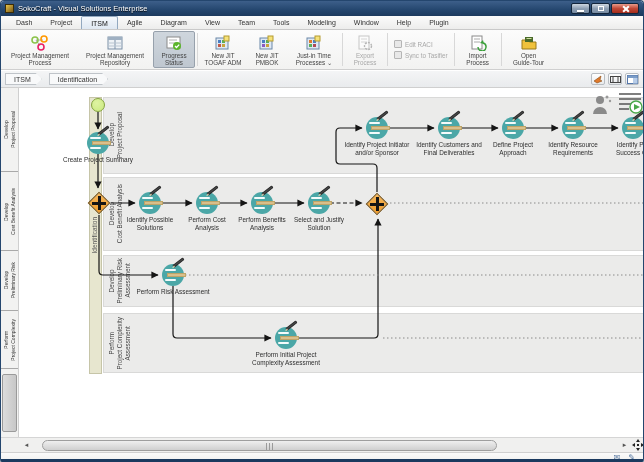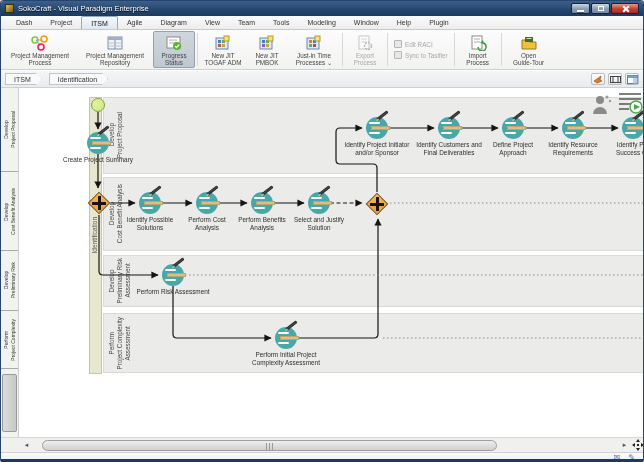--- a/index.html
+++ b/index.html
@@ -93,21 +93,21 @@
     border-top:1px solid #d0d0d0;display:flex;align-items:center;justify-content:flex-end;gap:8px;padding-right:10px;}
   .status-ic{font-size:8px;color:#5b7ba3;line-height:1;}
 </style>
 </head>
 <body>
 
 <div class="window">
 
   <div class="titlebar">
     <div class="appicon"></div>
-    <div class="title-text">SokoCraft - Visual Paradigm Enterprise</div>
+    <div class="title-text">SokoCraft - Visual Solutions Enterprise</div>
     <div class="winbtns">
       <div class="wbtn">
           <span class="bar"></span>
         </div>
       <div class="wbtn">
           <span class="box"></span>
         </div>
       <div class="wbtn close">
           <span class="x1"></span>
           <span class="x2"></span>

